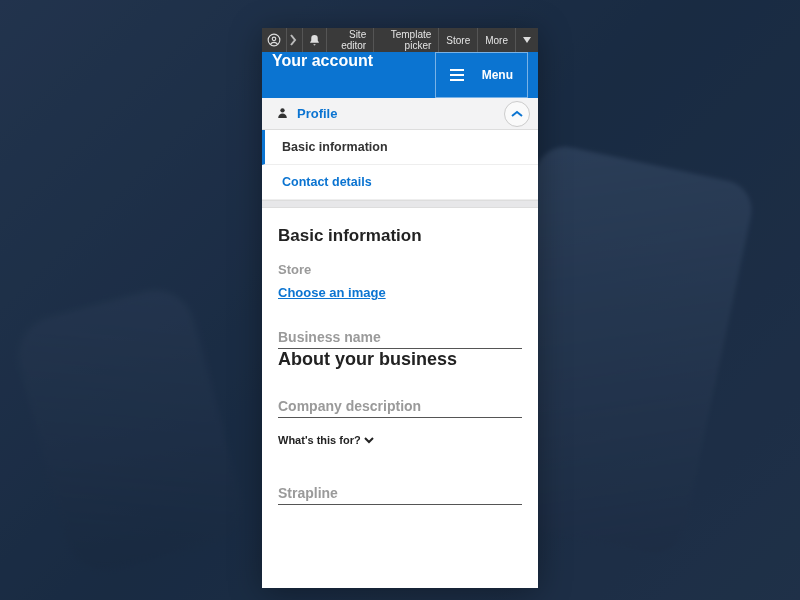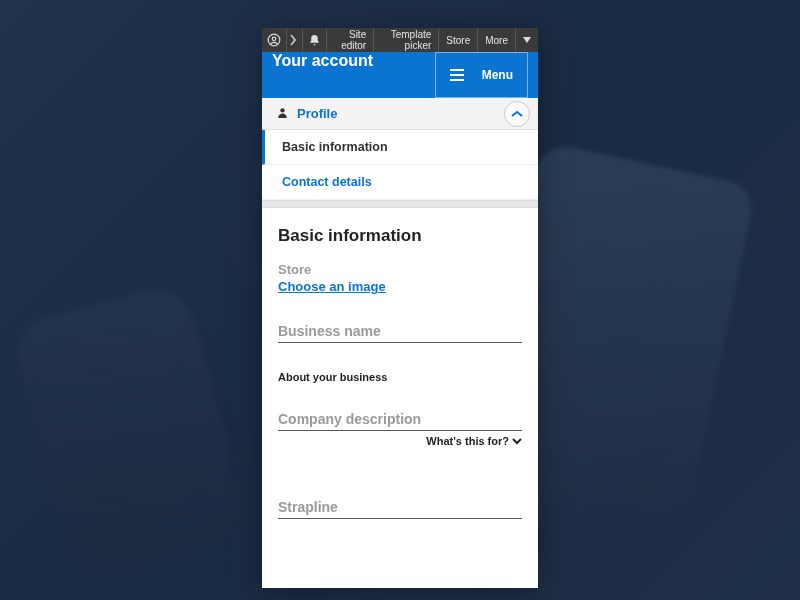--- a/index.html
+++ b/index.html
@@ -104,33 +104,33 @@
   .subnav .item.link { color:#0b74d1; font-weight:bold; }
   .graythick { height:8px; background:#e7e7e9; border-top:1px solid #ddd; border-bottom:1px solid #ddd; }
 
   .form {
     padding: 18px 16px 0 16px;
     flex:1; overflow:hidden;
     color:#333;
   }
   .form h2 { font-size:17px; font-weight:bold; margin-bottom:16px; color:#222; }
   .form .lbl { font-size:13px; color:#9a9a9a; font-weight:bold; }
-  .form .choose { color:#0b74d1; font-size:13px; font-weight:bold; text-decoration:underline; margin-top:2px; display:inline-block; }
+  .form .choose { color:#0b74d1; font-size:13px; font-weight:bold; text-decoration:underline; margin-top:8px; display:inline-block; }
   .field {
     margin-top: 26px;
     border:none; border-bottom:1px solid #555;
     width:100%; font-size:14px; padding:2px 0 3px 0;
     outline:none; background:transparent;
     color:#333;
   }
   .field::placeholder { color:#9a9a9a; font-weight:bold; }
-  .subhead { font-size:11px; font-weight:bold; color:#222; margin-top:28px; }
+  .subhead { font-size:18px; font-weight:bold; color:#222; }
   .helper {
     text-align:right; font-size:11px; font-weight:bold; color:#222;
-    margin-top:4px; display:flex; justify-content:flex-end; align-items:center; gap:3px;
+    margin-top:16px; display:flex; justify-content:flex-start; align-items:center; gap:3px;
   }
 </style>
 </head>
 <body>
 
 <div class="bg"></div>
 <div class="overlay"></div>
 
 <div class="phone">
 
@@ -207,16 +207,16 @@
     <div class="subhead">About your business</div>
 
     <input class="field" placeholder="Company description" style="">
     <div class="helper">
       <span>What's this for?</span>
       <svg width="10" height="7" viewBox="0 0 10 7" fill="none" stroke="#222" stroke-width="2">
           <path d="M1 1l4 4 4-4"></path>
         </svg>
     </div>
 
-    <input class="field" style="margin-top: 50px;" placeholder="Strapline">
+    <input class="field" style="margin-top: 37px;" placeholder="Strapline">
   </div>
 
 </div>
 
 </body></html>

